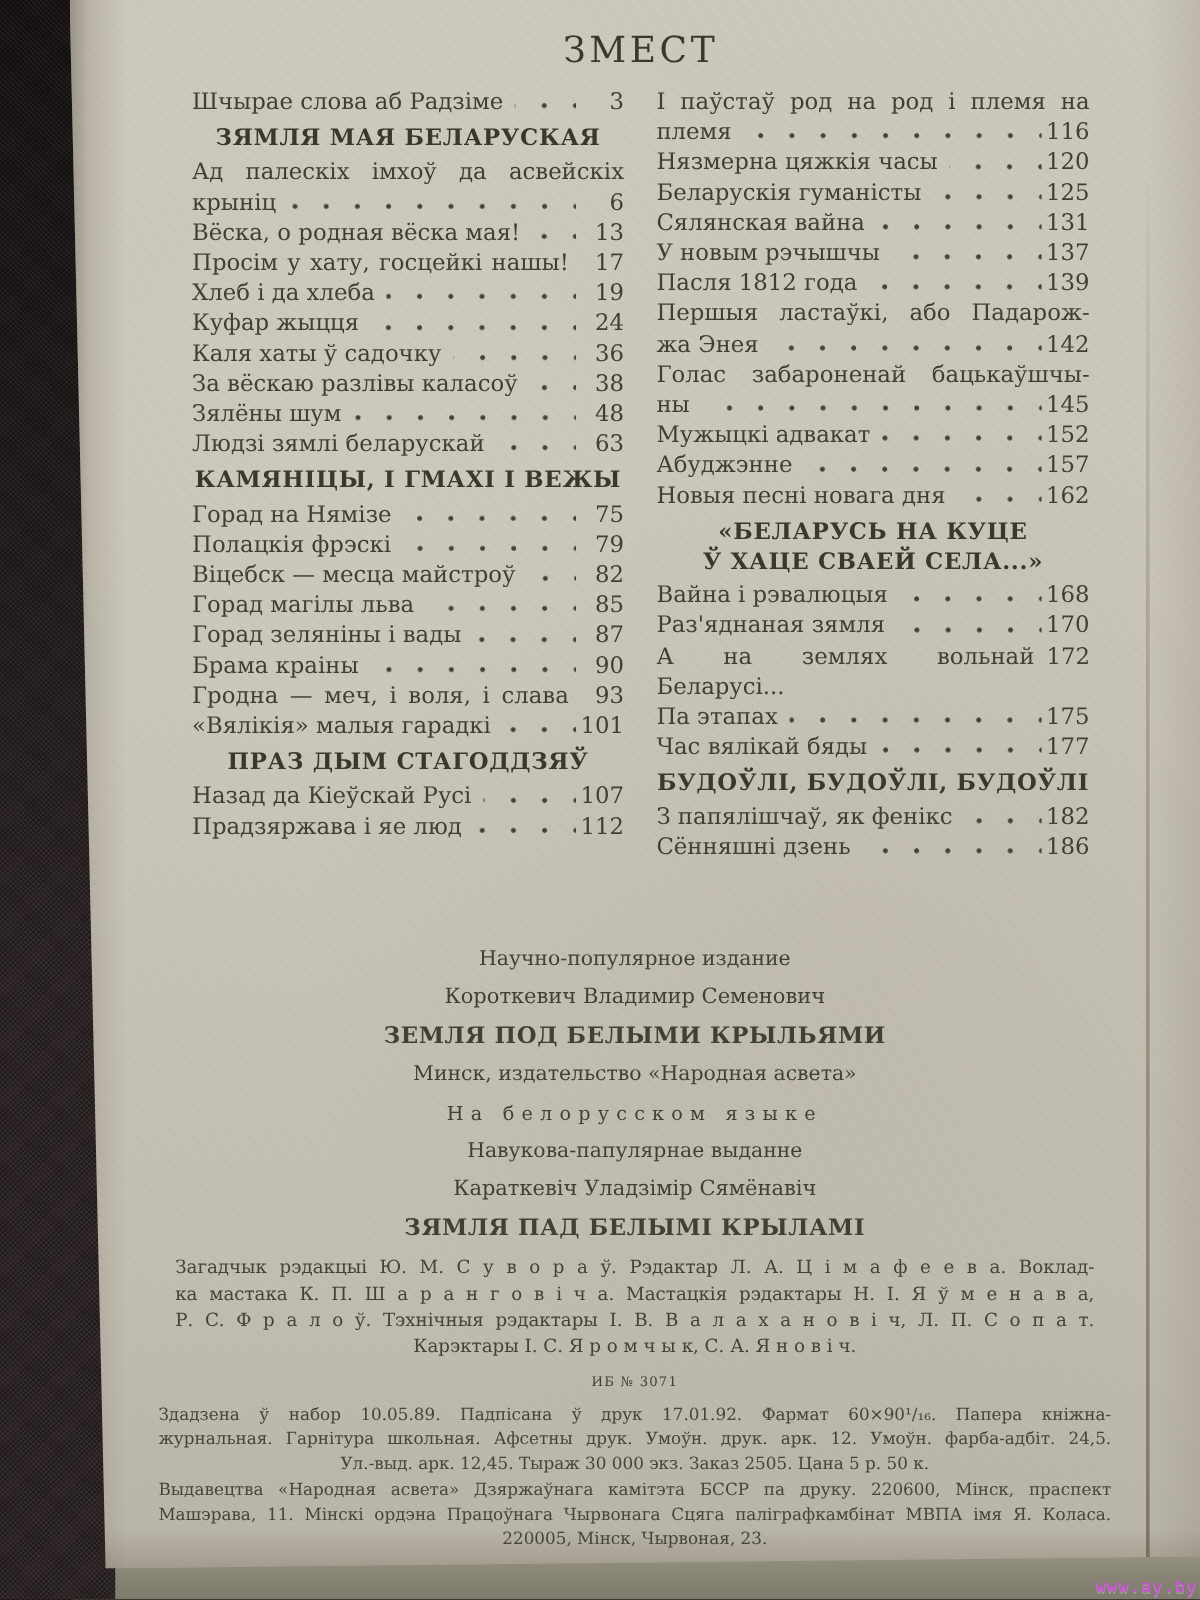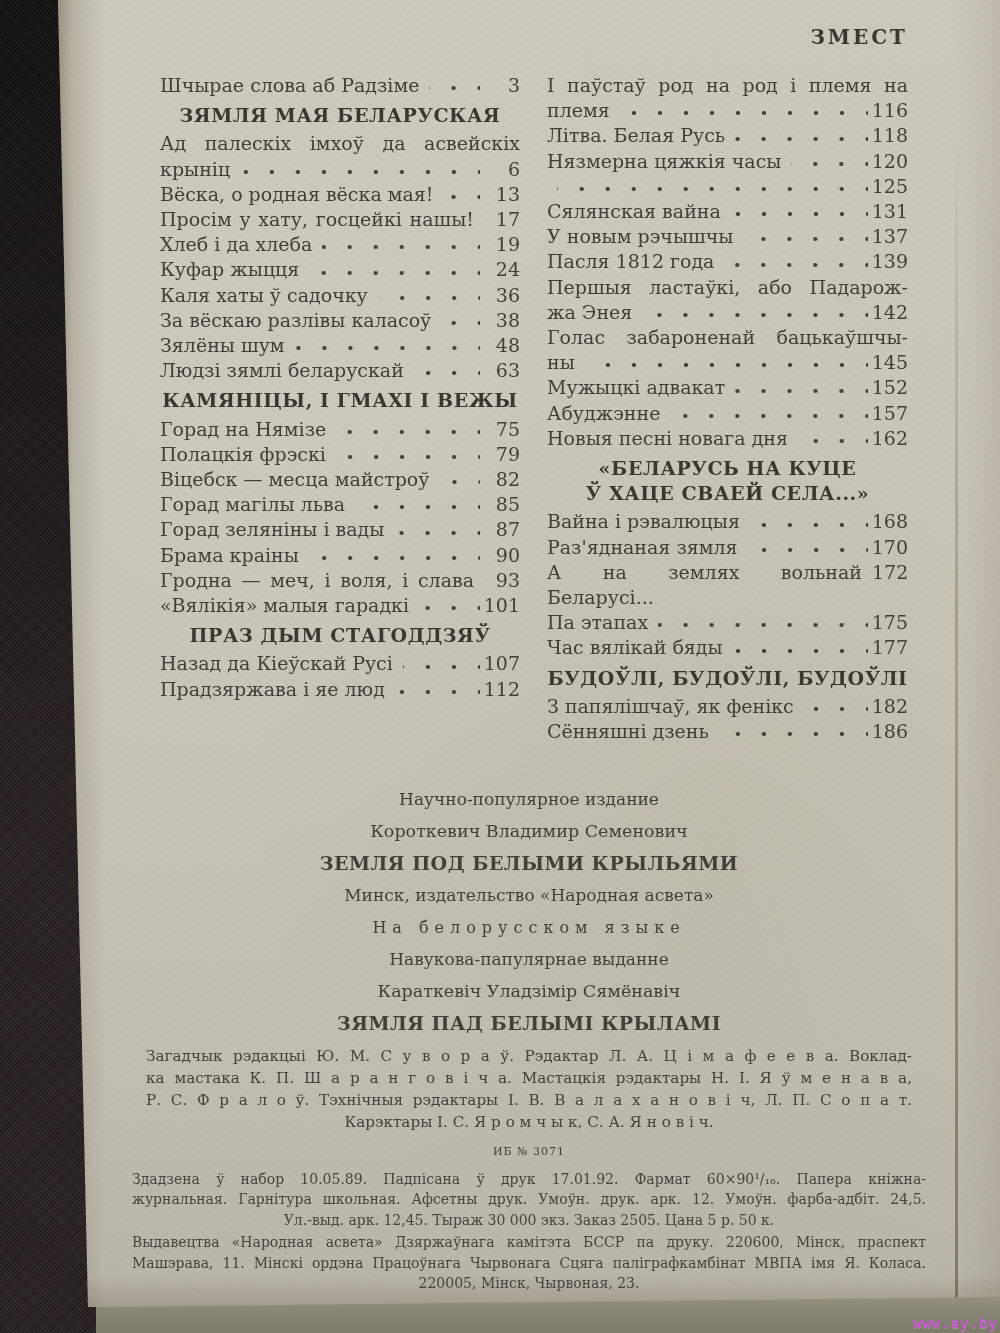--- a/index.html
+++ b/index.html
@@ -40,21 +40,21 @@
       radial-gradient(circle at 70% 62%, rgba(95,85,62,.06), transparent 46%),
       repeating-linear-gradient(37deg, rgba(120,110,90,.03) 0 2px, transparent 2px 7px);
   }
   
   .stack-line{
     position:absolute;left:897px;top:130px;width:3px;height:1170px;pointer-events:none;
     background:linear-gradient(180deg, rgba(96,84,64,0) 0%, rgba(96,84,64,.18) 20%, rgba(96,84,64,.42) 60%, rgba(80,68,50,.55) 100%);
   }
   .page-title{
     position:absolute;top:25px;left:102px;width:748px;
-    text-align:right;font-size:20px;font-weight:bold;letter-spacing:3px;color:#3a372f;
+    text-align:center;font-size:30px;font-weight:normal;letter-spacing:3px;color:#3a372f;
   }
   .toc{
     position:absolute;top:73px;left:102px;width:748px;
     display:flex;font-size:19px;line-height:25.2px;
   }
   .col{display:block;}
   .colL{width:360px;margin-right:27px;}
   .colR{width:361px;}
   .toc-section{
     text-align:center;font-weight:bold;letter-spacing:.6px;color:#3a372f;
@@ -256,34 +256,28 @@
           <div class="toc-entry">
             <div class="toc-fill-line">І паўстаў род на род і племя на</div>
             <div class="toc-row">
               <span class="t">племя</span>
               <span class="leader"></span>
               <span class="pnum">116</span>
             </div>
           </div>
           <div class="toc-entry">
             <div class="toc-row">
-              <span class="t">Літва. Белая Русь</span>
-              <span class="leader"></span>
-              <span class="pnum">118</span>
-            </div>
-          </div>
-          <div class="toc-entry">
-            <div class="toc-row">
               <span class="t">Нязмерна цяжкія часы</span>
               <span class="leader"></span>
               <span class="pnum">120</span>
             </div>
           </div>
           <div class="toc-entry">
             <div class="toc-row">
+              <span class="t">Беларускія гуманісты</span>
               <span class="leader"></span>
               <span class="pnum">125</span>
             </div>
           </div>
           <div class="toc-entry">
             <div class="toc-row">
               <span class="t">Сялянская вайна</span>
               <span class="leader"></span>
               <span class="pnum">131</span>
             </div>

